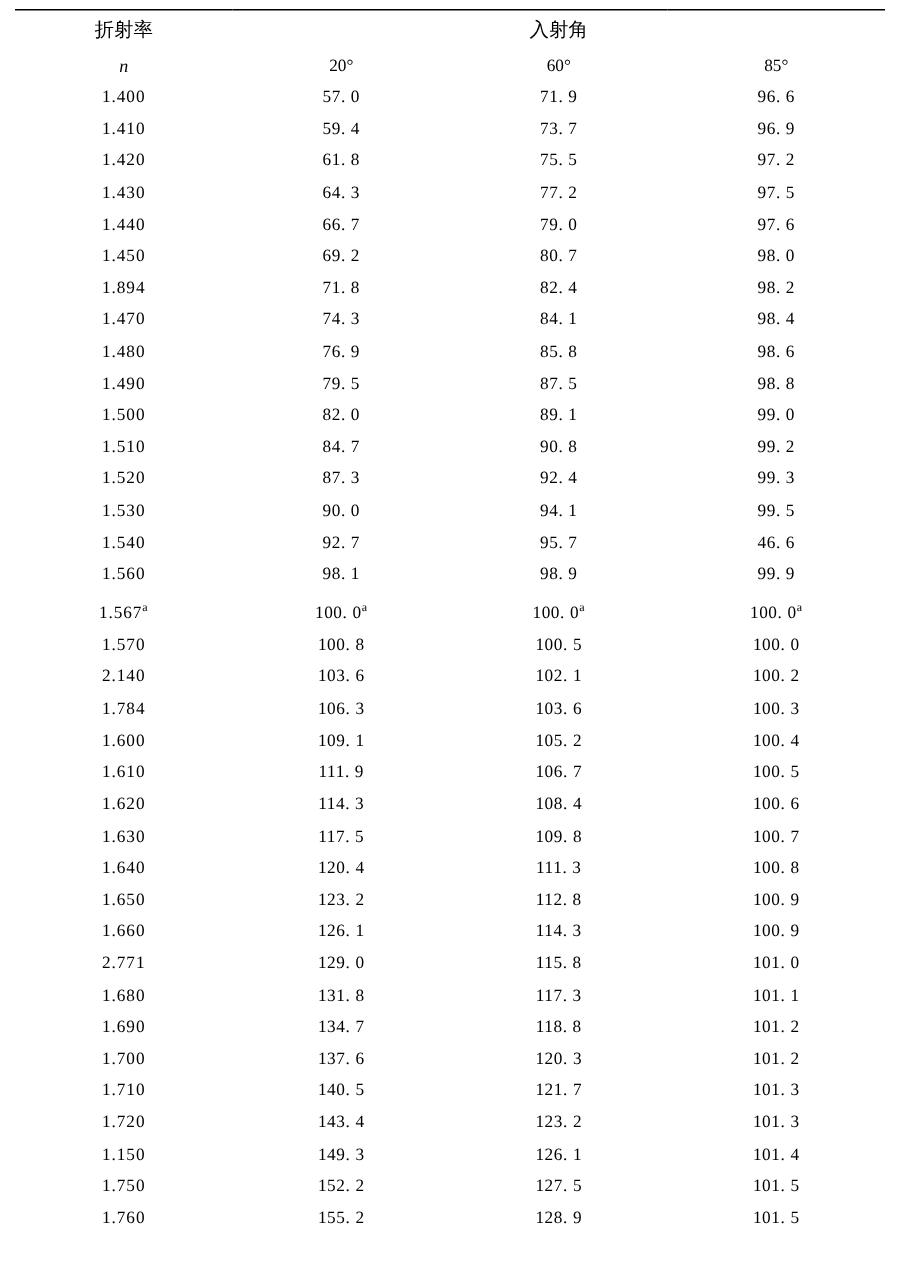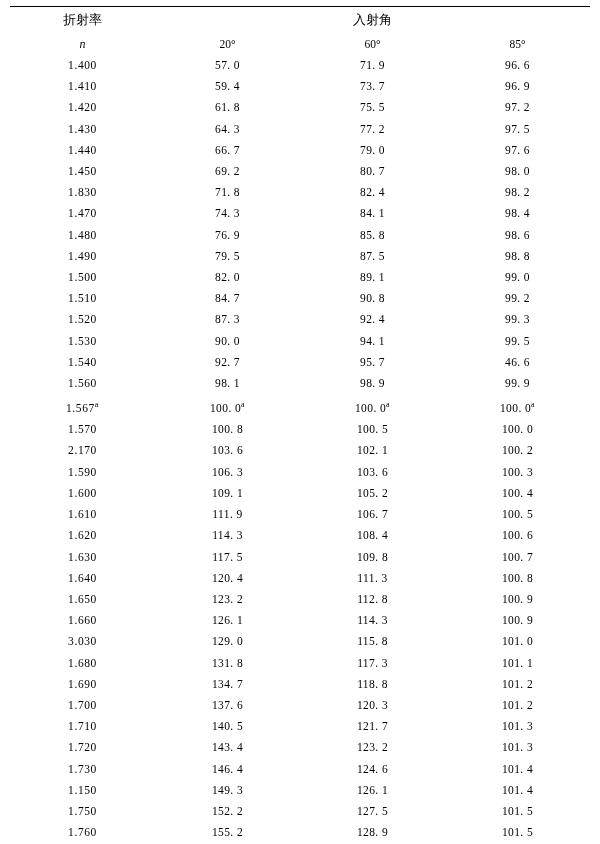--- a/index.html
+++ b/index.html
@@ -133,21 +133,21 @@
           <td class="vline-l">79. 0</td>
           <td class="vline-l">97. 6</td>
         </tr>
         <tr>
           <td class="col-n">1.450</td>
           <td class="vline-l">69. 2</td>
           <td class="vline-l">80. 7</td>
           <td class="vline-l">98. 0</td>
         </tr>
         <tr>
-          <td class="col-n">1.830</td>
+          <td class="col-n">1.894</td>
           <td class="vline-l">71. 8</td>
           <td class="vline-l">82. 4</td>
           <td class="vline-l">98. 2</td>
         </tr>
         <tr>
           <td class="col-n">1.470</td>
           <td class="vline-l">74. 3</td>
           <td class="vline-l">84. 1</td>
           <td class="vline-l">98. 4</td>
         </tr>
@@ -205,27 +205,27 @@
           <td class="vline-l">100. 0<span class="sup">a</span></td>
           <td class="vline-l">100. 0<span class="sup">a</span></td>
         </tr>
         <tr>
           <td class="col-n">1.570</td>
           <td class="vline-l">100. 8</td>
           <td class="vline-l">100. 5</td>
           <td class="vline-l">100. 0</td>
         </tr>
         <tr>
-          <td class="col-n">2.170</td>
+          <td class="col-n">2.140</td>
           <td class="vline-l">103. 6</td>
           <td class="vline-l">102. 1</td>
           <td class="vline-l">100. 2</td>
         </tr>
         <tr>
-          <td class="col-n">1.590</td>
+          <td class="col-n">1.784</td>
           <td class="vline-l">106. 3</td>
           <td class="vline-l">103. 6</td>
           <td class="vline-l">100. 3</td>
         </tr>
         <tr>
           <td class="col-n">1.600</td>
           <td class="vline-l">109. 1</td>
           <td class="vline-l">105. 2</td>
           <td class="vline-l">100. 4</td>
         </tr>
@@ -259,21 +259,21 @@
           <td class="vline-l">112. 8</td>
           <td class="vline-l">100. 9</td>
         </tr>
         <tr>
           <td class="col-n">1.660</td>
           <td class="vline-l">126. 1</td>
           <td class="vline-l">114. 3</td>
           <td class="vline-l">100. 9</td>
         </tr>
         <tr>
-          <td class="col-n">3.030</td>
+          <td class="col-n">2.771</td>
           <td class="vline-l">129. 0</td>
           <td class="vline-l">115. 8</td>
           <td class="vline-l">101. 0</td>
         </tr>
         <tr>
           <td class="col-n">1.680</td>
           <td class="vline-l">131. 8</td>
           <td class="vline-l">117. 3</td>
           <td class="vline-l">101. 1</td>
         </tr>
@@ -295,26 +295,20 @@
           <td class="vline-l">121. 7</td>
           <td class="vline-l">101. 3</td>
         </tr>
         <tr>
           <td class="col-n">1.720</td>
           <td class="vline-l">143. 4</td>
           <td class="vline-l">123. 2</td>
           <td class="vline-l">101. 3</td>
         </tr>
         <tr>
-          <td class="col-n">1.730</td>
-          <td class="vline-l">146. 4</td>
-          <td class="vline-l">124. 6</td>
-          <td class="vline-l">101. 4</td>
-        </tr>
-        <tr>
           <td class="col-n">1.150</td>
           <td class="vline-l">149. 3</td>
           <td class="vline-l">126. 1</td>
           <td class="vline-l">101. 4</td>
         </tr>
         <tr>
           <td class="col-n">1.750</td>
           <td class="vline-l">152. 2</td>
           <td class="vline-l">127. 5</td>
           <td class="vline-l">101. 5</td>

